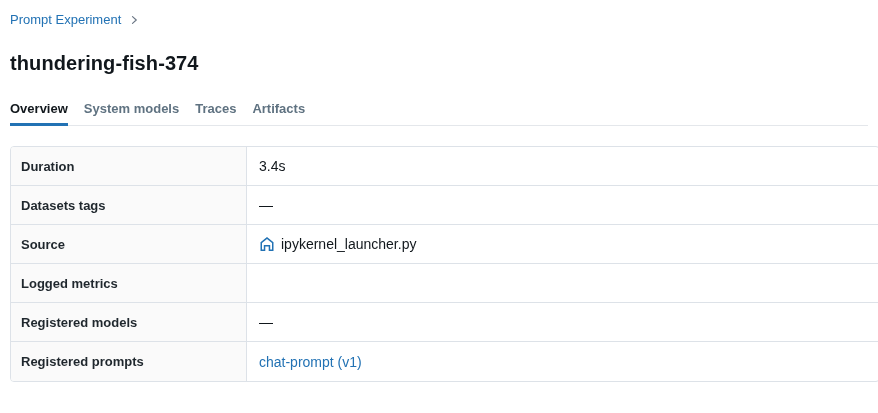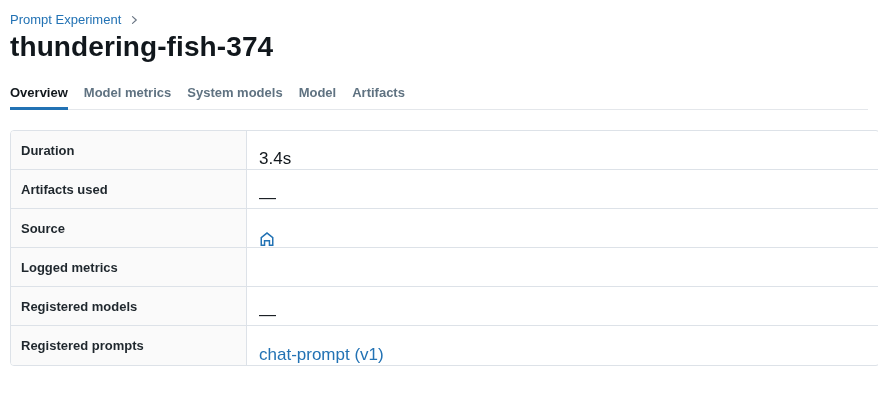--- a/index.html
+++ b/index.html
@@ -21,21 +21,21 @@
     overflow:hidden;
   }
   .page{padding:12px 10px 0 10px;}
 
   
   .breadcrumb{display:flex;align-items:center;font-size:13px;line-height:16px;}
   .breadcrumb a{color:var(--link);text-decoration:none;cursor:pointer;}
   .crumb-sep{display:inline-flex;margin-left:7px;color:#6B7785;}
 
   
-  h1.title{margin:5px 0 0 0;font-size:28px;line-height:28px;font-weight:700;color:var(--text-primary);letter-spacing:.1px;}
+  h1.title{margin:21px 0 0 0;font-size:20px;line-height:28px;font-weight:700;color:var(--text-primary);letter-spacing:.1px;}
 
   
   .tabs{display:flex;gap:16px;margin-top:22px;border-bottom:1px solid #E4E7EB;}
   .tab{
     font-size:13px;font-weight:700;color:var(--text-secondary);
     padding:2px 0 7px 0;cursor:pointer;border-bottom:3px solid transparent;margin-bottom:-1px;
   }
   .tab.active{color:var(--text-primary);border-bottom-color:var(--accent);}
 
   
@@ -46,22 +46,22 @@
   }
   .orow{display:flex;height:39px;border-bottom:1px solid var(--border);}
   .orow:last-child{border-bottom:none;}
   .ocell-label{
     width:236px;flex:0 0 236px;background:var(--label-cell-bg);
     border-right:1px solid var(--border);
     display:flex;align-items:center;padding:0 10px;
     font-size:13px;font-weight:700;color:var(--text-label);
   }
   .ocell-value{
-    flex:1;display:flex;align-items:flex-end;padding:0 12px;
-    font-size:17px;color:var(--text-primary);gap:6px;
+    flex:1;display:flex;align-items:center;padding:0 12px;
+    font-size:14px;color:var(--text-primary);gap:6px;
   }
   .ocell-value a{color:var(--link);text-decoration:none;cursor:pointer;}
   .add-tags{margin-left:10px;}
   .ic{display:inline-flex;flex:0 0 auto;}
 </style>
 </head>
 <body>
 
 <div class="page">
 
@@ -71,51 +71,51 @@
       <svg width="12" height="12" viewBox="0 0 16 16">
           <path d="M6 3.5l5 4.5-5 4.5" fill="none" stroke="currentColor" stroke-width="1.6" stroke-linecap="round" stroke-linejoin="round"></path>
         </svg>
     </span>
   </div>
 
   <h1 class="title">thundering-fish-374</h1>
 
   <div class="tabs">
     <div class="tab active">Overview</div>
-    <div class="tab">Model metrics</div>
     <div class="tab">System models</div>
-    <div class="tab">Model</div>
+    <div class="tab">Traces</div>
     <div class="tab">Artifacts</div>
   </div>
 
   <div class="otable">
 
     <div class="orow">
       <div class="ocell-label">Duration</div>
       <div class="ocell-value">
         <span>3.4s</span>
       </div>
     </div>
 
     <div class="orow">
-      <div class="ocell-label">Artifacts used</div>
+      <div class="ocell-label">Datasets tags</div>
       <div class="ocell-value">
         <span>—</span>
       </div>
     </div>
 
 
     <div class="orow">
       <div class="ocell-label">Source</div>
       <div class="ocell-value">
         <span class="ic">
           <svg width="16" height="16" viewBox="0 0 16 16">
             <path fill="#2272B4" fill-rule="evenodd" d="M8 1l6.5 5.2V15H9.7v-4.4H6.3V15H1.5V6.2L8 1zm0 1.9L3 6.9v6.6h1.8V9.1h6.4v4.4H13V6.9L8 2.9z"></path>
           </svg>
         </span>
+        <span>ipykernel_launcher.py</span>
       </div>
     </div>
 
     <div class="orow">
       <div class="ocell-label">Logged metrics</div>
     </div>
 
     <div class="orow">
       <div class="ocell-label">Registered models</div>
       <div class="ocell-value">

